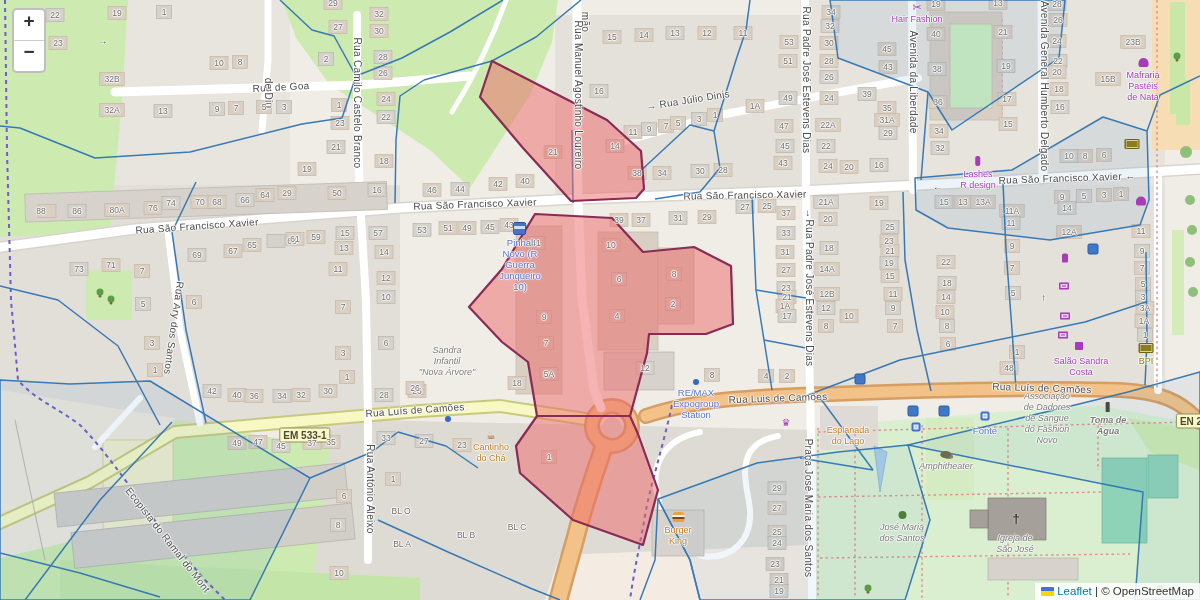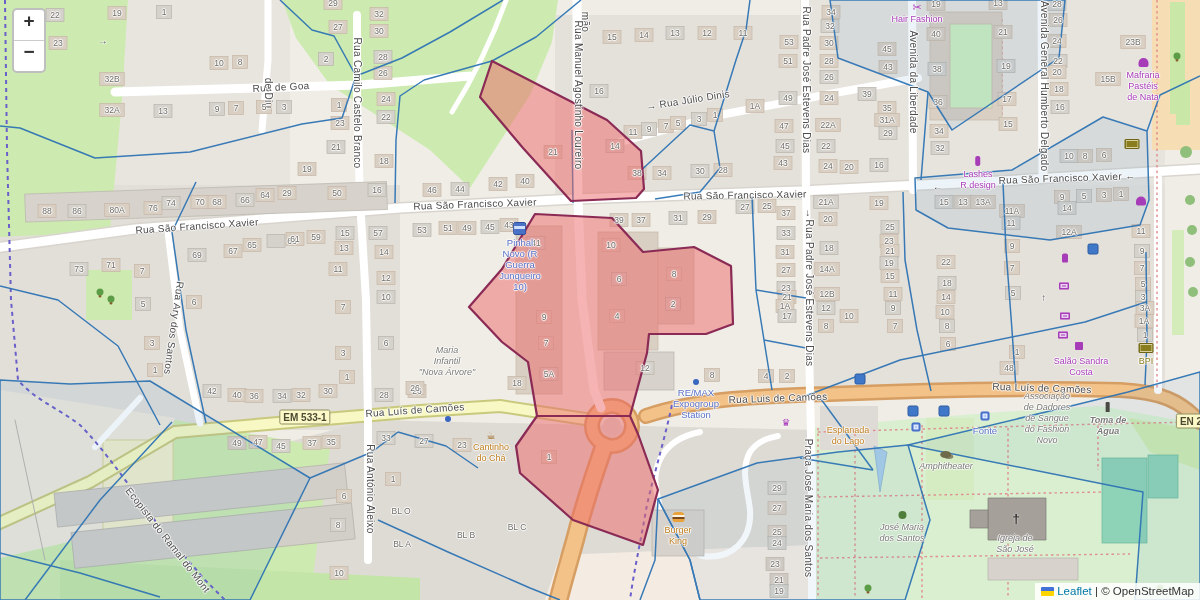--- a/index.html
+++ b/index.html
@@ -468,21 +468,21 @@
       <div class="lbl st" style="left: 913px; top: 82px; transform: translate(-50%, -50%) rotate(90deg);">Avenida da Liberdade</div>
       <div class="lbl st" style="left: 1044px; top: 86px; transform: translate(-50%, -50%) rotate(90deg);">Avenida General Humberto Delgado</div>
       <div class="lbl st" style="left: 1044px; top: 297px; transform: translate(-50%, -50%) rotate(0deg);">↑</div>
       <div class="lbl st" style="left: 174px; top: 328px; transform: translate(-50%, -50%) rotate(98deg);">Rua Ary dos Santos</div>
       <div class="lbl st" style="left: 370px; top: 489px; transform: translate(-50%, -50%) rotate(90deg);">Rua António Aleixo</div>
       <div class="lbl st" style="left: 415px; top: 410px; transform: translate(-50%, -50%) rotate(-4deg);">Rua Luís de Camões</div>
       <div class="lbl st" style="left: 778px; top: 398px; transform: translate(-50%, -50%) rotate(-2deg);">Rua Luis de Camões</div>
       <div class="lbl st" style="left: 1042px; top: 388px; transform: translate(-50%, -50%) rotate(2deg);">Rua Luís de Camões</div>
       <div class="lbl st" style="left: 168px; top: 540px; transform: translate(-50%, -50%) rotate(52deg);">Ecopista do Ramal do Mont</div>
       <div class="lbl st" style="left: 808px; top: 508px; transform: translate(-50%, -50%) rotate(90deg);">Praça José Maria dos Santos</div>
-      <div class="shield" style="left: 305px; top: 417px;">EM 533-1</div>
+      <div class="shield" style="left: 305px; top: 435px;">EM 533-1</div>
       <div class="shield" style="left: 1191px; top: 421px;">EN 2</div>
       <div class="lbl num" style="left: 55px; top: 15px; transform: translate(-50%, -50%);">22</div>
       <div class="lbl num" style="left: 58px; top: 43px; transform: translate(-50%, -50%);">23</div>
       <div class="lbl num" style="left: 117px; top: 13px; transform: translate(-50%, -50%);">19</div>
       <div class="lbl num" style="left: 164px; top: 12px; transform: translate(-50%, -50%);">1</div>
       <div class="lbl num" style="left: 112px; top: 79px; transform: translate(-50%, -50%);">32B</div>
       <div class="lbl num" style="left: 112px; top: 110px; transform: translate(-50%, -50%);">32A</div>
       <div class="lbl num" style="left: 163px; top: 111px; transform: translate(-50%, -50%);">13</div>
       <div class="lbl num" style="left: 219px; top: 63px; transform: translate(-50%, -50%);">10</div>
       <div class="lbl num" style="left: 240px; top: 62px; transform: translate(-50%, -50%);">8</div>
@@ -499,21 +499,21 @@
       <div class="lbl num" style="left: 383px; top: 73px; transform: translate(-50%, -50%);">26</div>
       <div class="lbl num" style="left: 386px; top: 99px; transform: translate(-50%, -50%);">24</div>
       <div class="lbl num" style="left: 386px; top: 117px; transform: translate(-50%, -50%);">22</div>
       <div class="lbl num" style="left: 339px; top: 105px; transform: translate(-50%, -50%);">1</div>
       <div class="lbl num" style="left: 340px; top: 123px; transform: translate(-50%, -50%);">23</div>
       <div class="lbl num" style="left: 336px; top: 147px; transform: translate(-50%, -50%);">21</div>
       <div class="lbl num" style="left: 307px; top: 169px; transform: translate(-50%, -50%);">19</div>
       <div class="lbl num" style="left: 384px; top: 161px; transform: translate(-50%, -50%);">18</div>
       <div class="lbl num" style="left: 377px; top: 190px; transform: translate(-50%, -50%);">16</div>
       <div class="lbl num" style="left: 337px; top: 193px; transform: translate(-50%, -50%);">50</div>
-      <div class="lbl num" style="left: 47px; top: 211px; transform: translate(-50%, -50%); text-align: right;">88</div>
+      <div class="lbl num" style="left: 41px; top: 211px; transform: translate(-50%, -50%); text-align: right;">88</div>
       <div class="lbl num" style="left: 77px; top: 211px; transform: translate(-50%, -50%);">86</div>
       <div class="lbl num" style="left: 117px; top: 210px; transform: translate(-50%, -50%);">80A</div>
       <div class="lbl num" style="left: 153px; top: 208px; transform: translate(-50%, -50%);">76</div>
       <div class="lbl num" style="left: 171px; top: 203px; transform: translate(-50%, -50%);">74</div>
       <div class="lbl num" style="left: 200px; top: 202px; transform: translate(-50%, -50%);">70</div>
       <div class="lbl num" style="left: 217px; top: 202px; transform: translate(-50%, -50%);">68</div>
       <div class="lbl num" style="left: 245px; top: 200px; transform: translate(-50%, -50%);">66</div>
       <div class="lbl num" style="left: 265px; top: 195px; transform: translate(-50%, -50%);">64</div>
       <div class="lbl num" style="left: 287px; top: 193px; transform: translate(-50%, -50%);">29</div>
       <div class="lbl num" style="left: 79px; top: 269px; transform: translate(-50%, -50%);">73</div>
@@ -732,21 +732,21 @@
       <div class="poi transit" style="left: 520px; top: 222px;"><span class="ic ic-bus"></span><div>Pinhal</div><div>Novo (R</div><div>Guerra</div><div>Junqueiro</div><div>10)</div></div>
       <div class="poi transit" style="left: 696px; top: 376px;"><span class="ic ic-dot-blue"></span><div>RE/MAX</div><div>Expogroup</div><div>Station</div></div>
       <div class="poi transit" style="left: 985px; top: 425px;">
         <div>Fonte</div>
       </div>
       <div class="poi amber" style="left: 491px; top: 430px;"><span class="ic ic-cafe ic-glyph">☕</span><div>Cantinho</div><div>do Chá</div></div>
       <div class="poi amber" style="left: 678px; top: 512px;"><span class="ic ic-burger"></span><div>Burger</div><div>King</div></div>
       <div class="poi amber" style="left: 848px; top: 414px;"><span class="ic ic-drink"></span><div>Esplanada</div><div>do Lago</div></div>
       <div class="poi olive" style="left: 1146px; top: 343px;"><span class="ic ic-money"></span><div>BPI</div></div>
       <div class="poi place" style="left: 447px; top: 345px;">
-        <div>Maria</div>
+        <div>Sandra</div>
         <div>Infantil</div>
         <div>"Nova Árvore"</div>
       </div>
       <div class="poi place" style="left: 946px; top: 450px;"><span class="ic ic-masks"></span><div>Amphitheater</div></div>
       <div class="poi place" style="left: 902px; top: 511px;"><span class="ic ic-tree"></span><div>José Maria</div><div>dos Santos</div></div>
       <div class="poi place" style="left: 1015px; top: 533px;">
         <div>Igreja de</div>
         <div>São José</div>
       </div>
       <div class="poi place" style="left: 1047px; top: 391px;">

